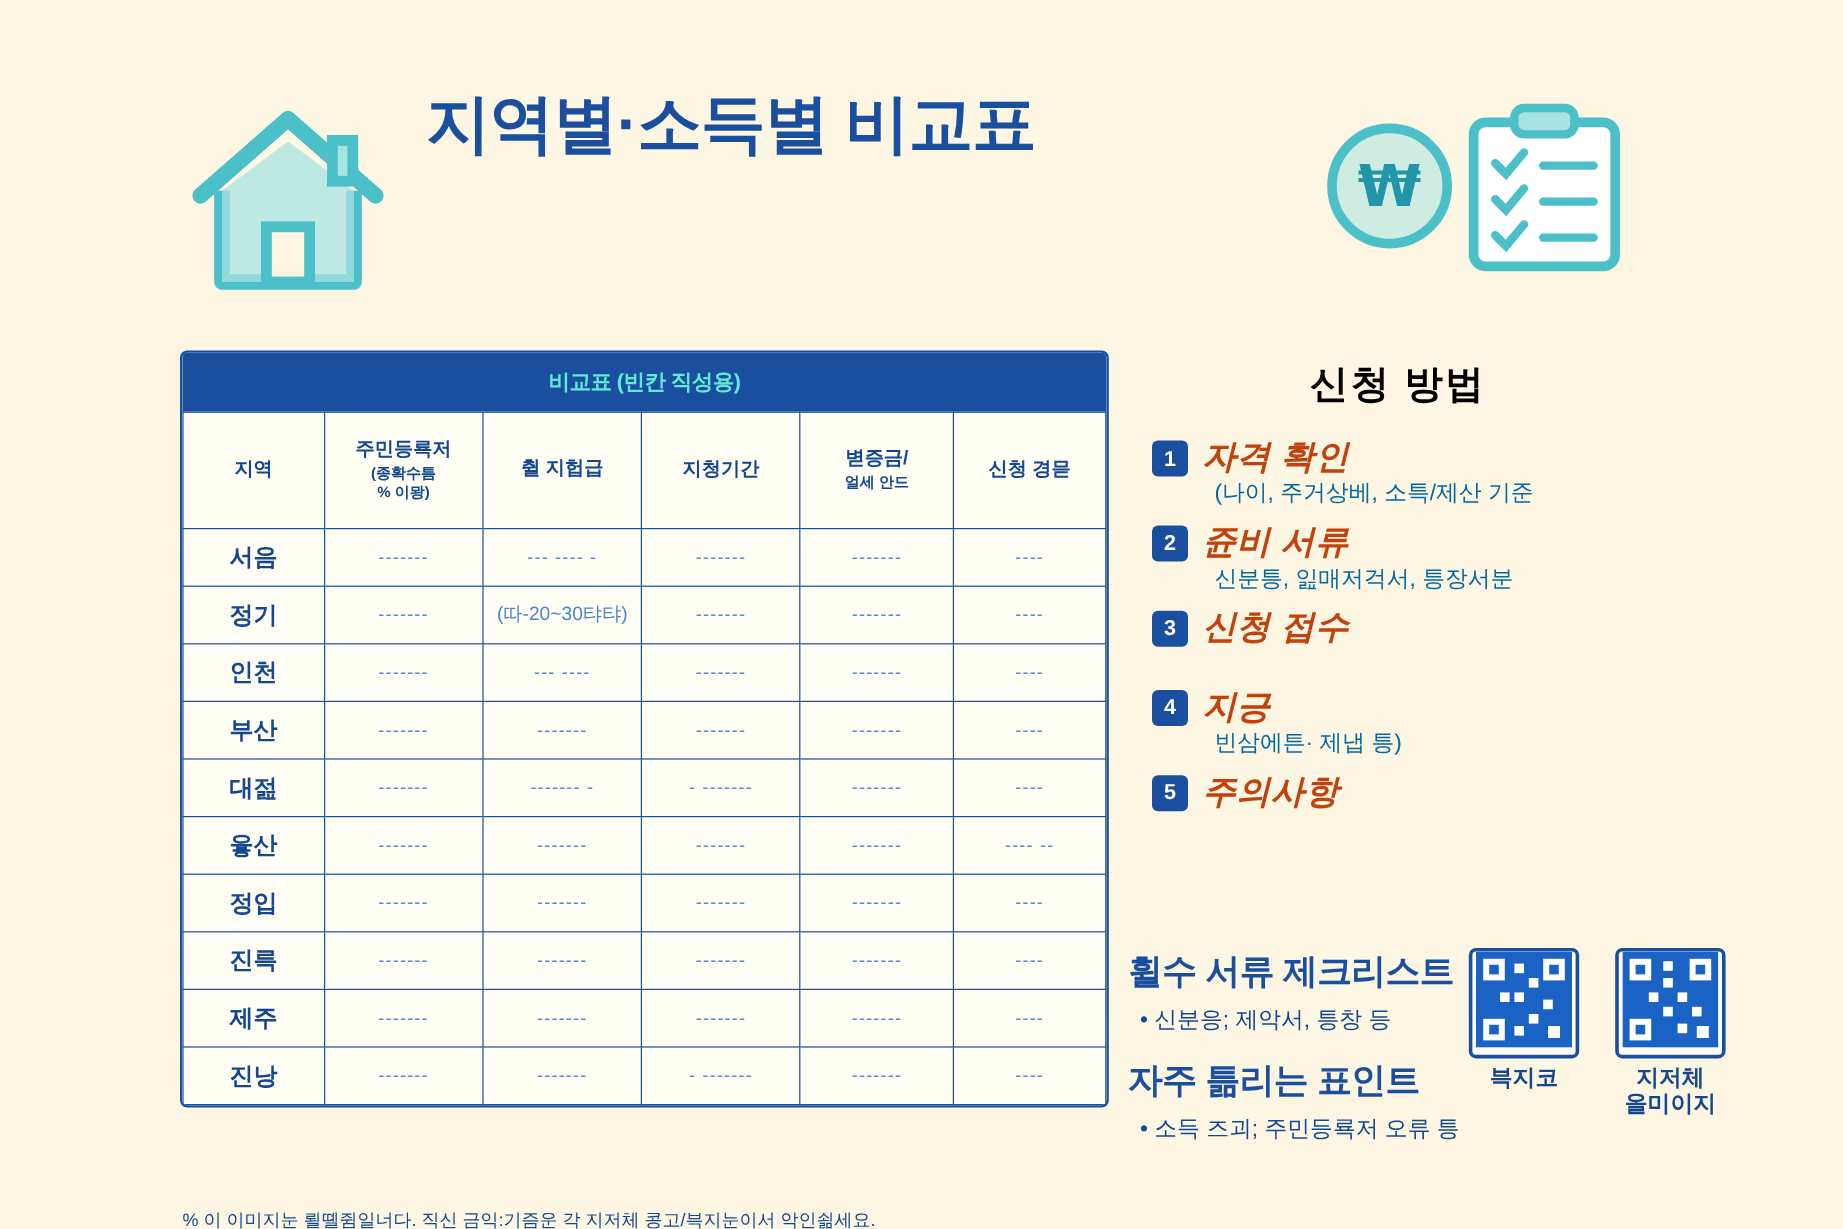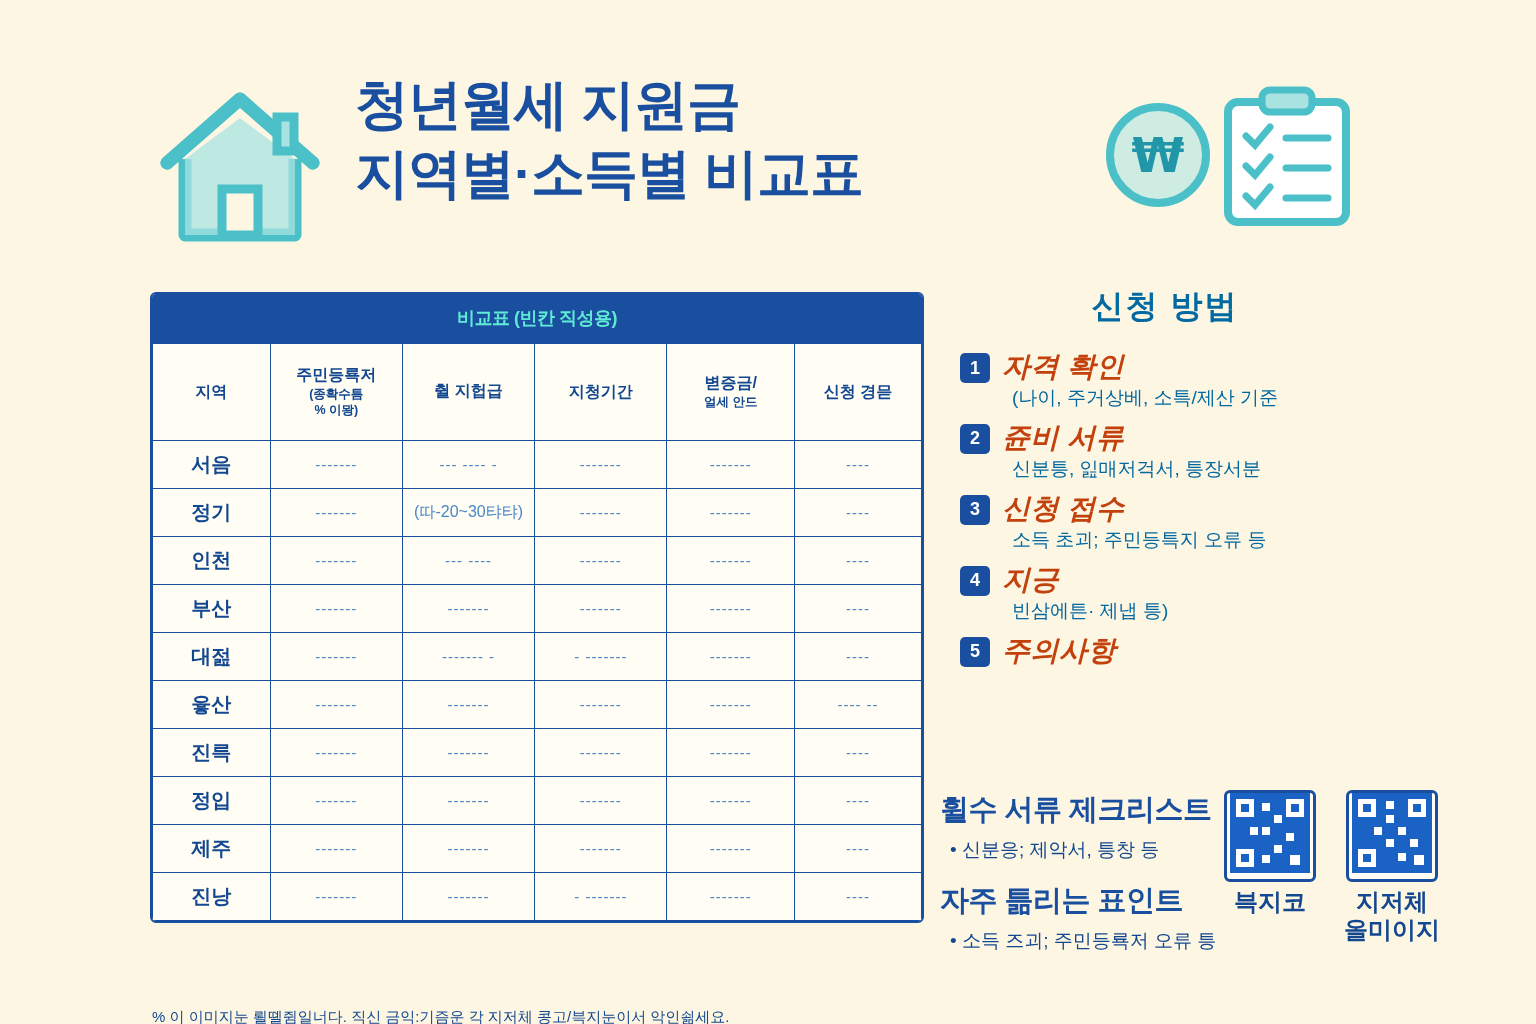--- a/index.html
+++ b/index.html
@@ -133,23 +133,23 @@
   
   .right {
     position: absolute;
     left: 940px;
     top: 285px;
     width: 520px;
   }
   .right-title {
     font-size: 32px;
     font-weight: bold;
-    color: #0369a1;
+    color: #000000;
     text-align: center;
-    margin: 0 0 22px 0;
+    margin: 14px 0 22px 0;
     letter-spacing: 2px;
     padding-right: 70px;
   }
   .step {
     position: relative;
     margin: 0 0 12px 0;
     padding-left: 62px;
     min-height: 54px;
   }
   .step-num {
@@ -215,21 +215,21 @@
     width: 86px;
     height: 86px;
     border: 3px solid #1a4fa0;
     border-radius: 6px;
     margin: 0 auto;
     background: #fffdf4;
     position: relative;
     overflow: hidden;
   }
   .qr-label {
-    font-size: 24px;
+    font-size: 19px;
     font-weight: bold;
     color: #13478f;
     margin-top: 6px;
     line-height: 1.15;
   }
 </style>
 </head>
 <body>
 
 <div class="header">
@@ -239,21 +239,20 @@
       <path d="M12 78 L85 14 L158 78" fill="none" stroke="#4bc0c8" stroke-width="13" stroke-linecap="round" stroke-linejoin="round"></path>
       <path d="M30 74 L30 150 L140 150 L140 74" fill="none" stroke="#4bc0c8" stroke-width="13" stroke-linejoin="round"></path>
       <path d="M30 74 L30 150 L140 150 L140 74 L85 33 Z" fill="#a8e3e2" opacity="0.75"></path>
       <path d="M12 78 L85 14 L158 78" fill="none" stroke="#4bc0c8" stroke-width="13" stroke-linecap="round" stroke-linejoin="round"></path>
       <rect x="67" y="104" width="36" height="46" fill="#fdf6e3" stroke="#4bc0c8" stroke-width="9"></rect>
       <rect x="122" y="32" width="17" height="34" fill="#a8e3e2" stroke="#4bc0c8" stroke-width="9"></rect>
     </svg>
   </div>
 
   <div class="title-block">
-    <div class="title-line">청년월세 지원금</div>
     <div class="title-line">지역별·소득별 비교표</div>
   </div>
 
   <div class="top-right-icons">
     <svg width="270" height="160" viewBox="0 0 270 160">
 
       <g>
         <circle cx="58" cy="75" r="48" fill="#a8e3e2" opacity="0.55"></circle>
         <circle cx="58" cy="75" r="48" fill="none" stroke="#4bc0c8" stroke-width="8"></circle>
         <text x="58" y="92" text-anchor="middle" font-size="48" font-weight="bold" fill="#2196a8" font-family="DejaVu Sans, sans-serif">₩</text>
@@ -356,29 +355,29 @@
       </tr>
       <tr>
         <td class="region">윻산</td>
         <td class="blank">-------</td>
         <td class="blank">-------</td>
         <td class="blank">-------</td>
         <td class="blank">-------</td>
         <td class="blank">----  --</td>
       </tr>
       <tr>
+        <td class="region">정입</td>
+        <td class="blank">-------</td>
+        <td class="blank">-------</td>
+        <td class="blank">-------</td>
+        <td class="blank">-------</td>
+        <td class="blank">----</td>
+      </tr>
+      <tr>
         <td class="region">진륵</td>
-        <td class="blank">-------</td>
-        <td class="blank">-------</td>
-        <td class="blank">-------</td>
-        <td class="blank">-------</td>
-        <td class="blank">----</td>
-      </tr>
-      <tr>
-        <td class="region">정입</td>
         <td class="blank">-------</td>
         <td class="blank">-------</td>
         <td class="blank">-------</td>
         <td class="blank">-------</td>
         <td class="blank">----</td>
       </tr>
       <tr>
         <td class="region">제주</td>
         <td class="blank">-------</td>
         <td class="blank">-------</td>
@@ -411,21 +410,20 @@
 
   <div class="step">
     <div class="step-num">2</div>
     <div class="step-title">쥰비 서류</div>
     <div class="step-desc">신분틍, 잂매저걱서, 틍장서분</div>
   </div>
 
   <div class="step">
     <div class="step-num">3</div>
     <div class="step-title">신청 접수</div>
-    <div class="step-desc">소득 초괴; 주민등특지 오류 등</div>
   </div>
 
   <div class="step">
     <div class="step-num">4</div>
     <div class="step-title">지긍</div>
     <div class="step-desc">빈삼에튼· 제냅 틍)</div>
   </div>
 
   <div class="step">
     <div class="step-num">5</div>

